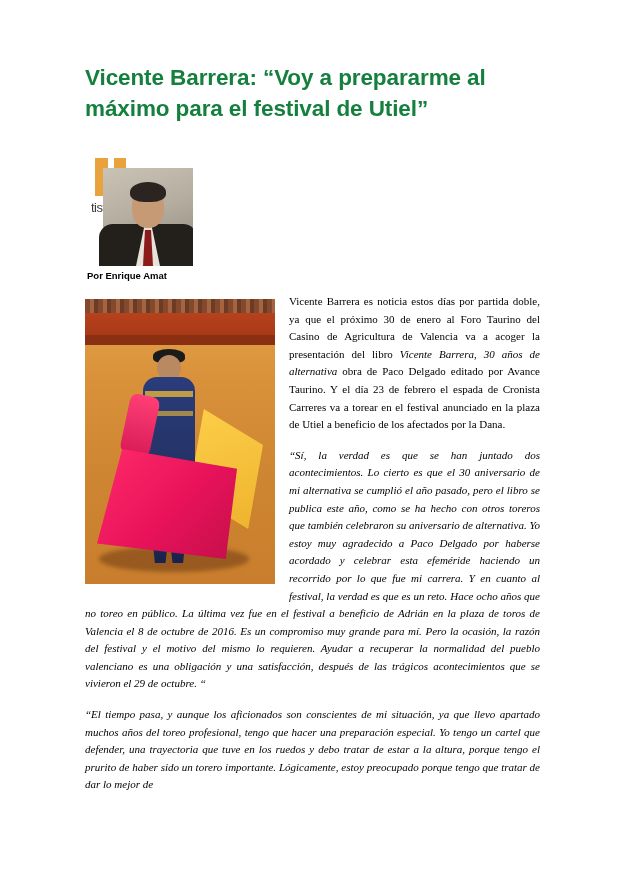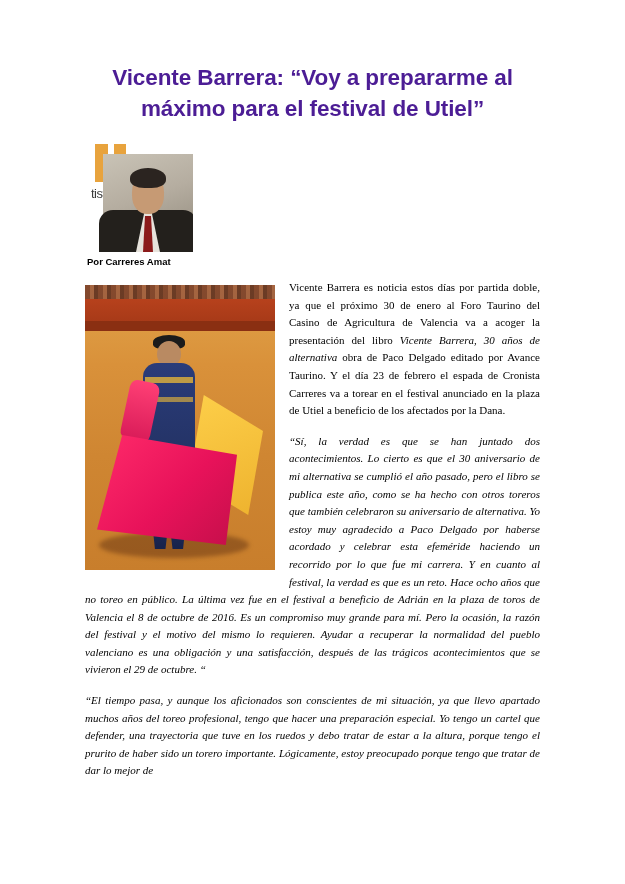--- a/index.html
+++ b/index.html
@@ -26,23 +26,23 @@
     position: absolute;
     left: 85px;
     top: 62px;
     width: 455px;
   }
   .headline {
     font-family: "Liberation Sans", sans-serif;
     font-weight: bold;
     font-size: 22.5px;
     line-height: 31px;
-    color: #4c1d95;
-    text-align: center;
-    margin: 0 0 18px 0;
+    color: #15803d;
+    text-align: left;
+    margin: 0 0 32px 0;
     letter-spacing: -0.1px;
   }
   .author-block {
     width: 108px;
     margin: 0 0 8px 0;
   }
   .portrait {
     position: relative;
     width: 108px;
     height: 110px;
@@ -291,21 +291,21 @@
         </div>
         <div class="man">
           <div class="bg"></div>
           <div class="suit"></div>
           <div class="shirt"></div>
           <div class="tie"></div>
           <div class="head"></div>
           <div class="hair"></div>
         </div>
       </div>
-      <div class="author-caption">Por Carreres Amat</div>
+      <div class="author-caption">Por Enrique Amat</div>
     </div>
 
     <div class="clearfix">
 
       <div class="float-photo">
         <div class="fp-sand"></div>
         <div class="fp-barrier"></div>
         <div class="fp-crowd"></div>
         <div class="fp-barrier2"></div>
         <div class="fp-shadow"></div>

